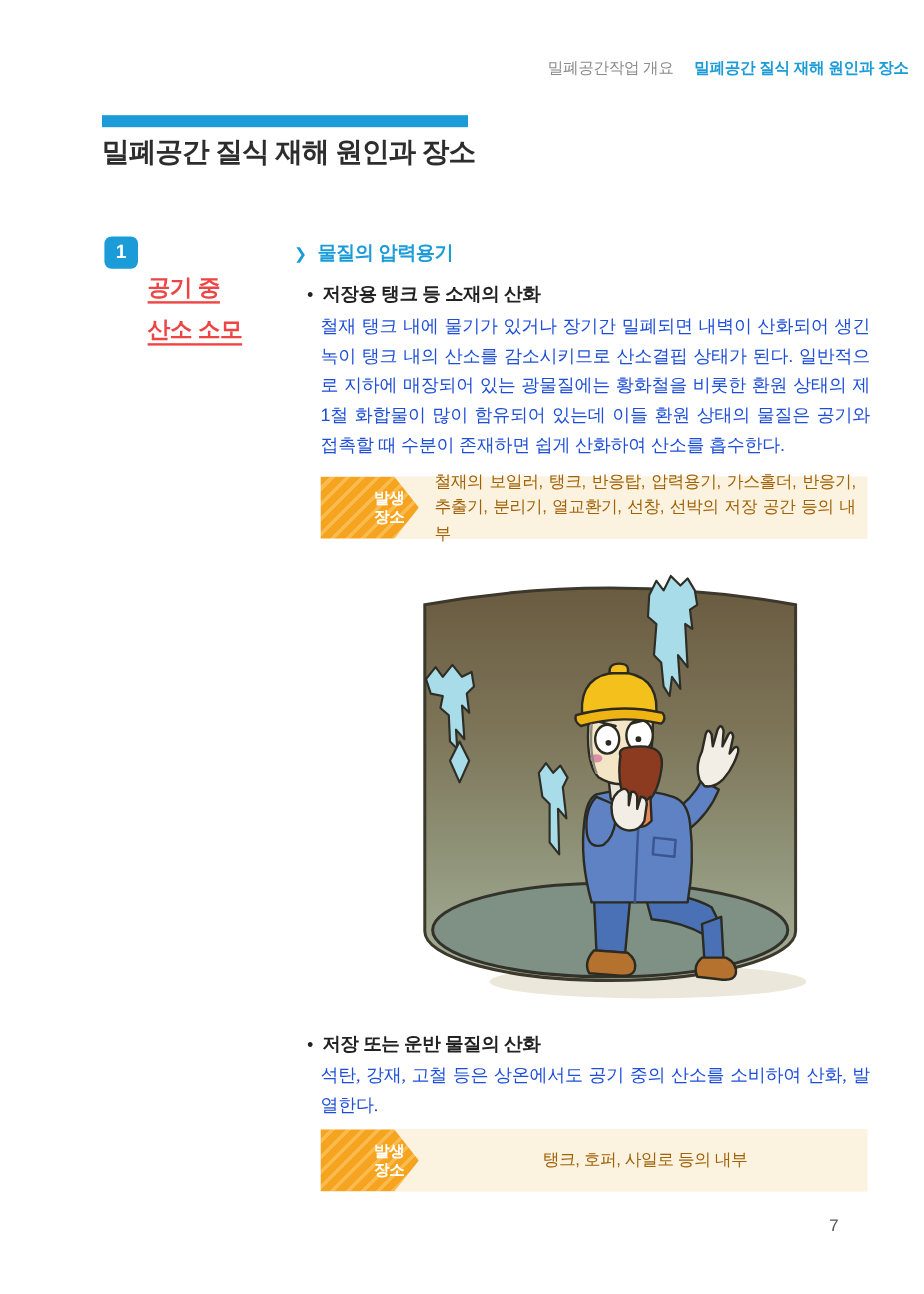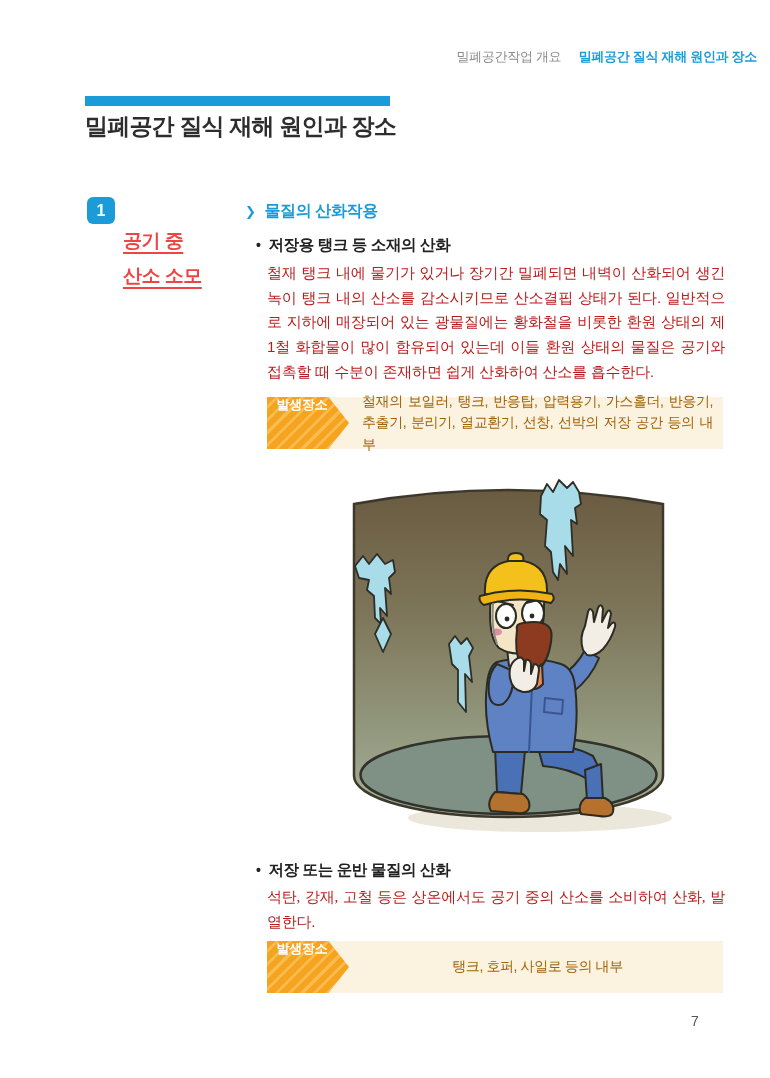--- a/index.html
+++ b/index.html
@@ -23,30 +23,30 @@
   .section-text div{text-decoration:underline;text-underline-offset:5px;text-decoration-thickness:2px;}
   
   .subhead{position:absolute;left:245px;top:201px;display:flex;gap:9px;align-items:baseline;
     color:#1b9cd8;font-size:16px;font-weight:bold;letter-spacing:-0.4px;}
   .subhead .arrow{font-size:13px;}
   .bullet-head{position:absolute;left:256px;display:flex;gap:8px;align-items:baseline;
     font-size:15.5px;font-weight:bold;color:#222;letter-spacing:-0.4px;}
   .bullet-head .dot{font-size:14px;}
   .bh1{top:235px;} .bh2{top:860px;}
   .body-para{position:absolute;left:267px;width:458px;font-size:15px;line-height:24.7px;
-    color:#b91c1c;text-align:justify;word-break:break-all;letter-spacing:-0.2px;}
+    color:#1d4ed8;text-align:justify;word-break:break-all;letter-spacing:-0.2px;}
   .p1{top:261px;} .p2{top:885px;font-family:Liberation Serif, serif;}
   
   .callout{position:absolute;left:267px;width:456px;height:52px;background:#fbf2df;}
   .c1{top:397px;} .c2{top:941px;}
   .co-label{position:absolute;left:0;top:0;width:82px;height:52px;
     clip-path:polygon(0 0,75% 0,100% 50%,75% 100%,0 100%);
     background:repeating-linear-gradient(135deg,#f6a41f 0 6px,#f9bb4e 6px 9px);
-    color:#fff;font-size:13px;font-weight:bold;display:flex;
-    align-items:flex-start;justify-content:center;line-height:16.5px;letter-spacing:-0.3px;text-align:center;
+    color:#fff;font-size:13px;font-weight:bold;display:flex;flex-direction:column;
+    align-items:flex-end;justify-content:center;line-height:16.5px;letter-spacing:-0.3px;text-align:center;
     padding-right:12px;box-sizing:border-box;}
   .co-text{position:absolute;left:95px;right:10px;top:0;bottom:0;display:flex;align-items:center;
     font-size:14px;line-height:21.5px;color:#a16207;letter-spacing:-0.4px;word-break:break-all;text-align:justify;}
   .c2 .co-text{justify-content:center;text-align:right;}
   
   .illus{position:absolute;left:345px;top:468px;width:327px;height:377px;}
   
   .page-num{position:absolute;left:684px;top:1013px;width:22px;text-align:center;font-size:14px;color:#555;}
 </style>
 </head>
@@ -65,21 +65,21 @@
   <div class="section-label">
     <div class="section-badge">1</div>
     <div class="section-text">
       <div>공기 중</div>
       <div>산소 소모</div>
     </div>
   </div>
 
   <div class="subhead">
     <span class="arrow">❯</span>
-    <span>물질의 산화작용</span>
+    <span>물질의 압력용기</span>
   </div>
 
   <div class="bullet-head bh1">
     <span class="dot">•</span>
     <span>저장용 탱크 등 소재의 산화</span>
   </div>
   <div class="body-para p1">철재 탱크 내에 물기가 있거나 장기간 밀폐되면 내벽이 산화되어 생긴 녹이 탱크 내의 산소를 감소시키므로 산소결핍 상태가 된다. 일반적으로 지하에 매장되어 있는 광물질에는 황화철을 비롯한 환원 상태의 제1철 화합물이 많이 함유되어 있는데 이들 환원 상태의 물질은 공기와 접촉할 때 수분이 존재하면 쉽게 산화하여 산소를 흡수한다.</div>
 
   <div class="callout c1">
     <div class="co-label">

